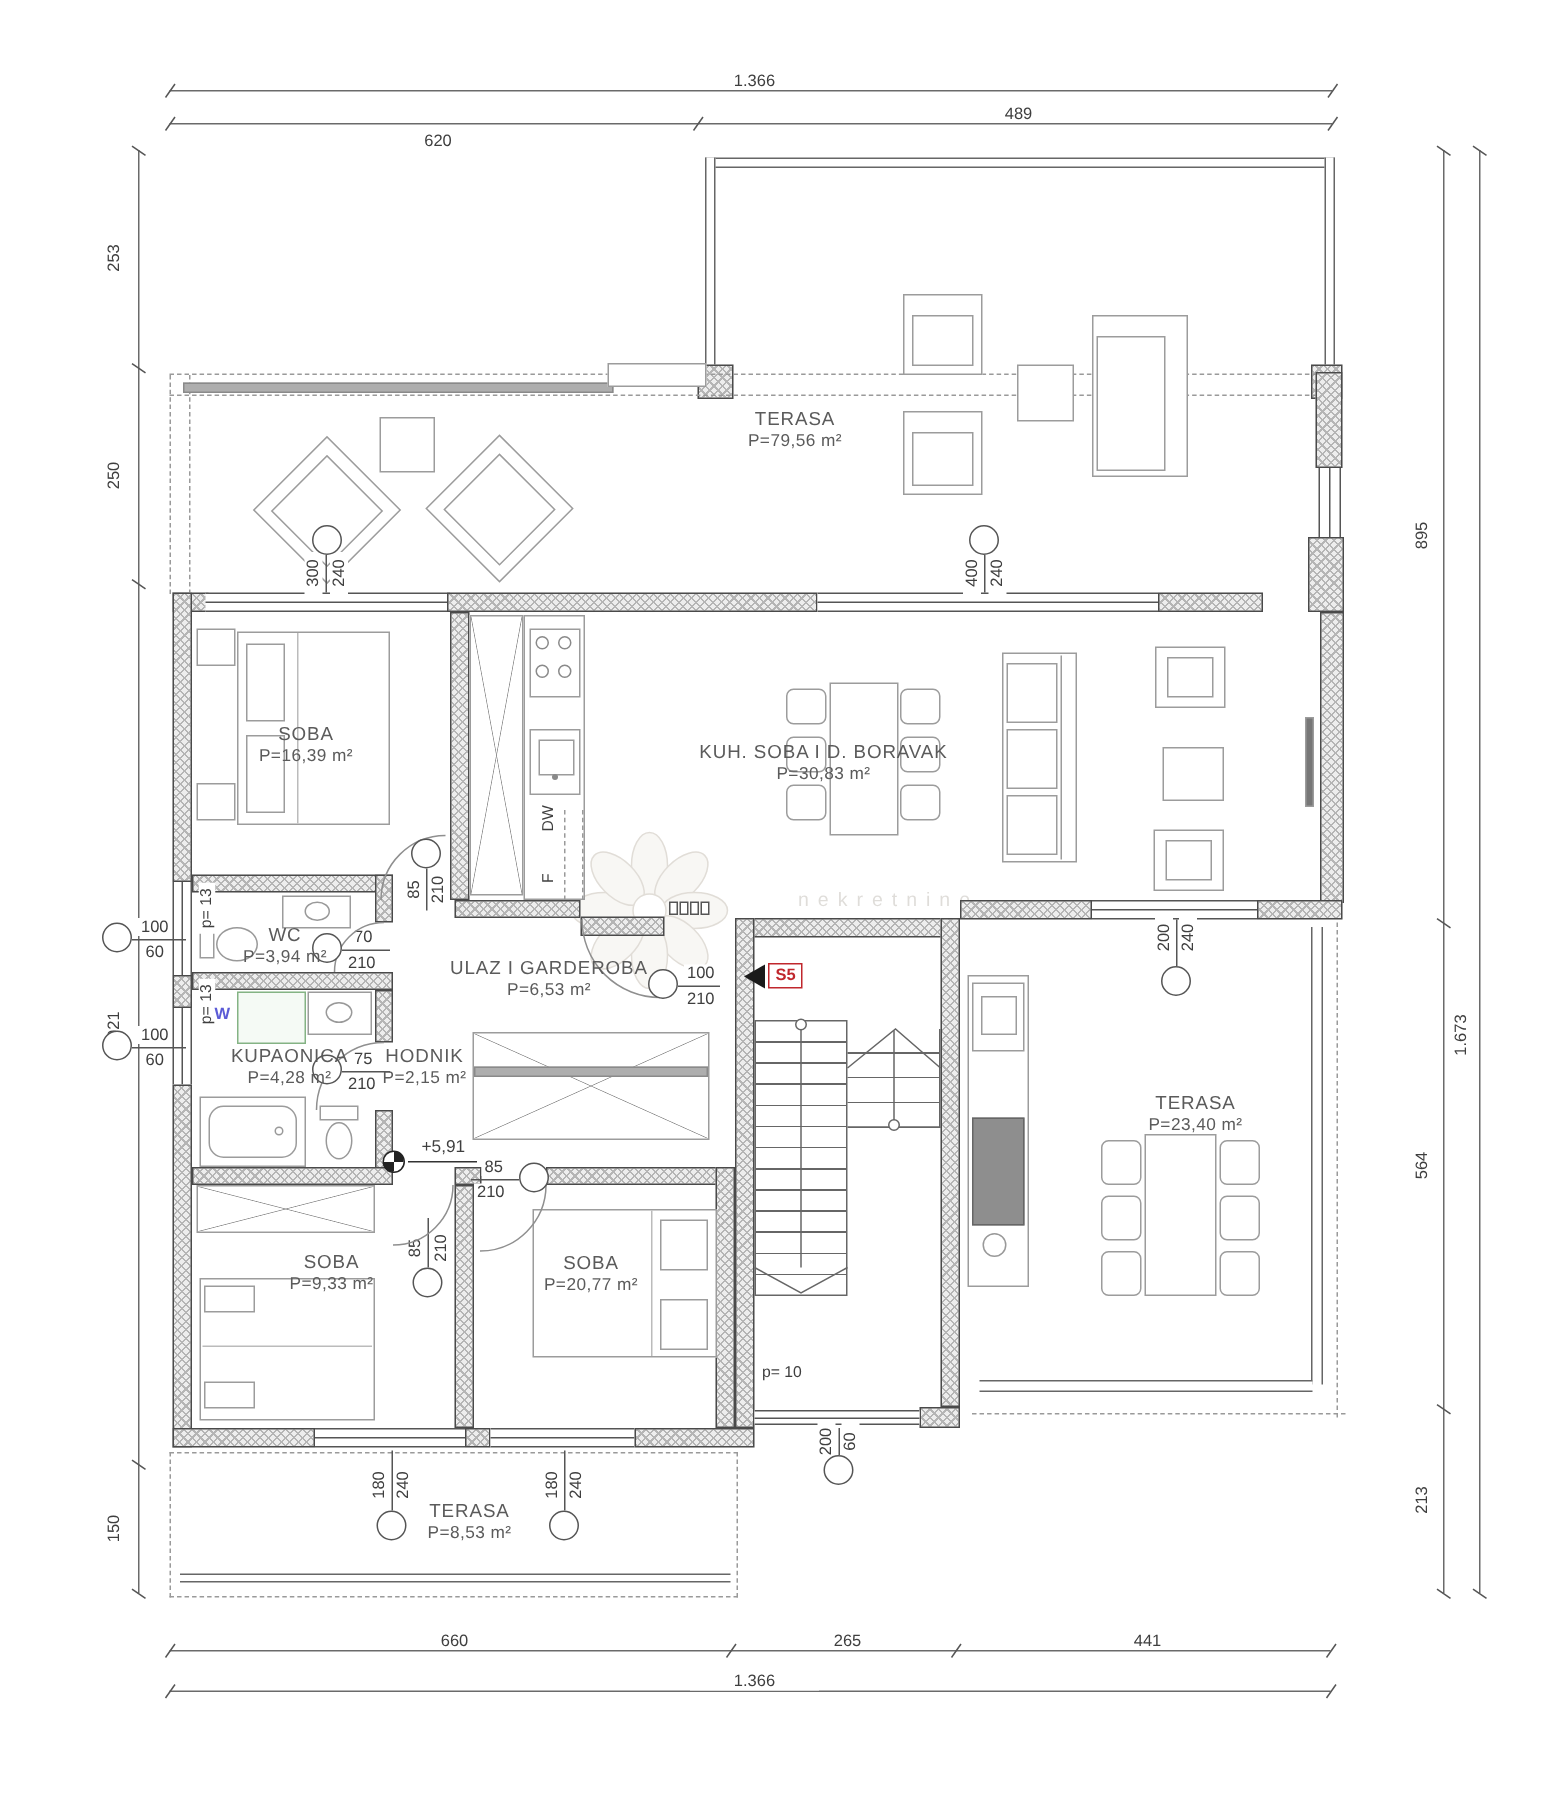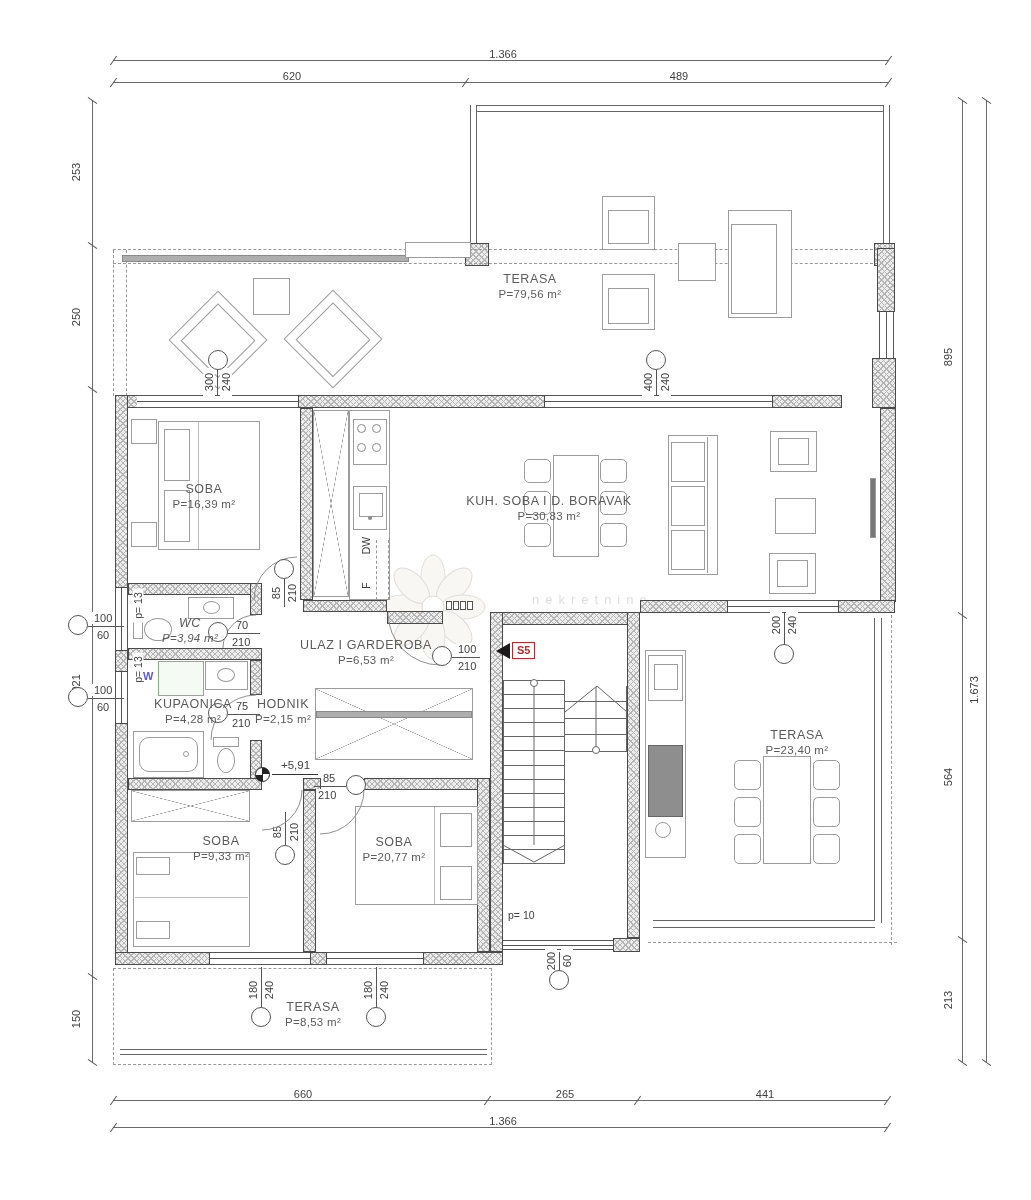--- a/index.html
+++ b/index.html
@@ -94,21 +94,21 @@
   </svg>
 
   <div class="dimh" style="left:113px;top:60px;width:775px;"></div>
   <div class="tkh" style="left:113px;top:55px;"></div>
   <div class="tkh" style="left:888px;top:55px;"></div>
   <div class="dlab" style="left:460px;top:48px;width:80px;">1.366</div>
   <div class="dimh" style="left:113px;top:82px;width:775px;"></div>
   <div class="tkh" style="left:113px;top:77px;"></div>
   <div class="tkh" style="left:465px;top:77px;"></div>
   <div class="tkh" style="left:888px;top:77px;"></div>
-  <div class="dlab" style="left:249px;top:70px;width:80px;">620</div>
+  <div class="dlab" style="left:249px;top:88px;width:80px;">620</div>
   <div class="dlab" style="left:636px;top:70px;width:80px;">489</div>
 
   <div class="dimh" style="left:113px;top:1100px;width:774px;"></div>
   <div class="tkh" style="left:113px;top:1095px;"></div>
   <div class="tkh" style="left:487px;top:1095px;"></div>
   <div class="tkh" style="left:637px;top:1095px;"></div>
   <div class="tkh" style="left:887px;top:1095px;"></div>
   <div class="dlab" style="left:260px;top:1088px;width:80px;">660</div>
   <div class="dlab" style="left:522px;top:1088px;width:80px;">265</div>
   <div class="dlab" style="left:722px;top:1088px;width:80px;">441</div>
@@ -311,21 +311,21 @@
   <div class="furn" style="left:870px;top:478px;width:6px;height:60px;background:#777;"></div>
   <div class="rlabel" style="left:549px;top:494px;">
     <span>KUH. SOBA I D. BORAVAK</span>
     <span class="area">P=30,83 m²</span>
   </div>
 
   <div class="furn" style="left:188px;top:597px;width:46px;height:22px;"></div>
   <div class="oval" style="left:203px;top:601px;width:17px;height:13px;"></div>
   <div class="furn" style="left:133px;top:621px;width:10px;height:18px;"></div>
   <div class="oval" style="left:144px;top:618px;width:28px;height:23px;"></div>
-  <div class="rlabel" style="left:190px;top:616px;font-style:italic;">
+  <div class="rlabel" style="left:190px;top:616px;">
     <span>WC</span>
     <span class="area">P=3,94 m²</span>
   </div>
 
   <div class="greenbox" style="left:158px;top:661px;width:46px;height:35px;"></div>
   <div class="wlab" style="left:143px;top:670px;">W</div>
   <div class="furn" style="left:205px;top:661px;width:43px;height:29px;"></div>
   <div class="oval" style="left:217px;top:668px;width:18px;height:14px;"></div>
   <div class="furn" style="left:133px;top:731px;width:71px;height:47px;">
     <div class="furn nf" style="left:5px;top:5px;width:59px;height:35px;border-radius:10px;"></div>

